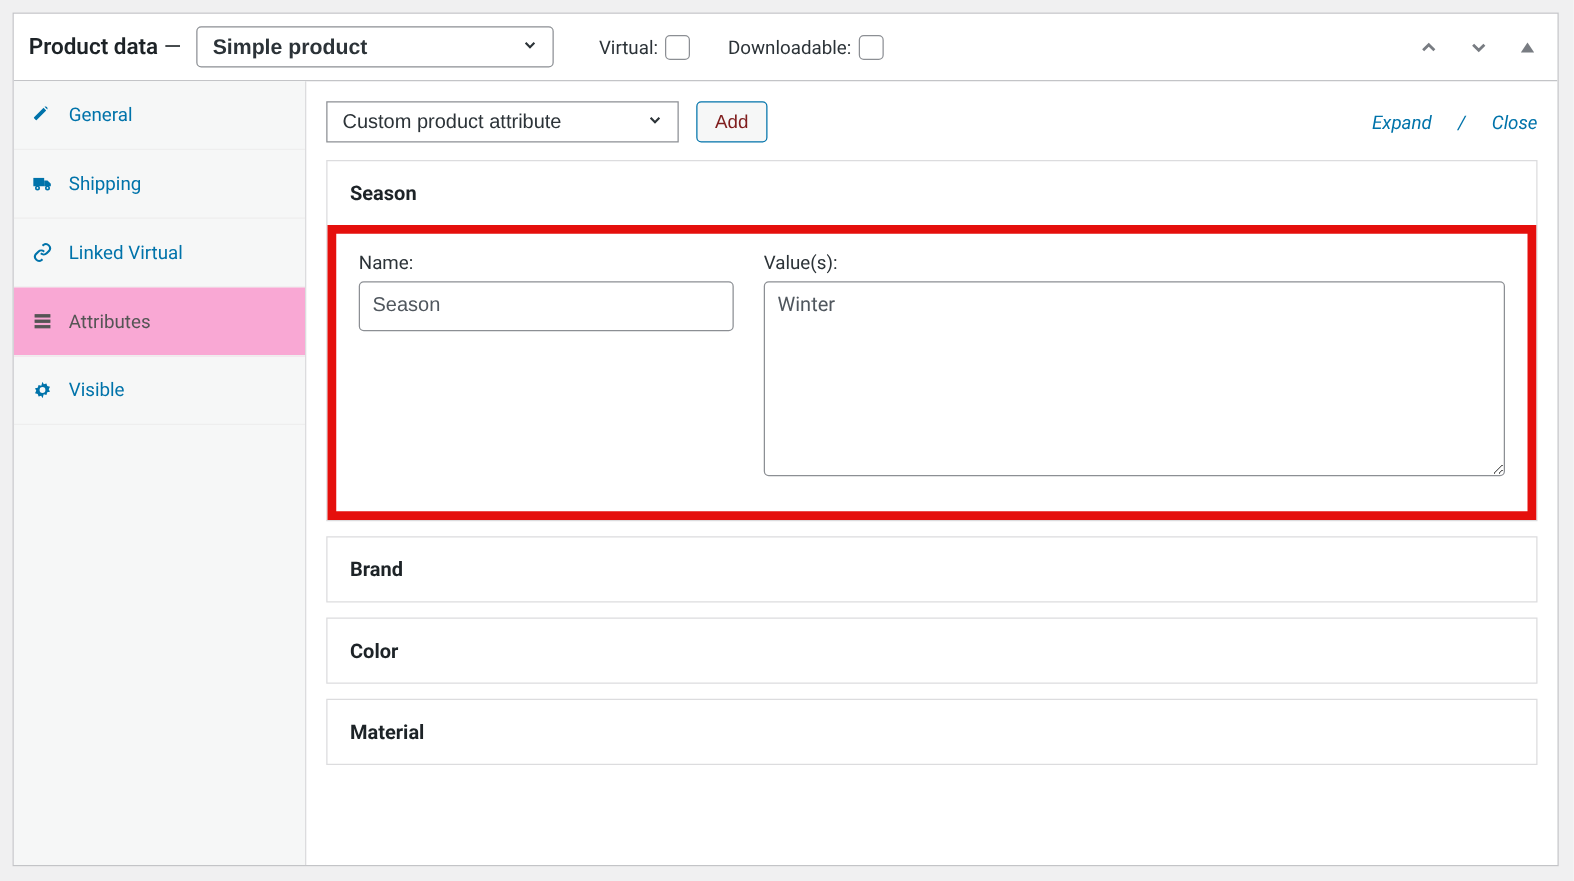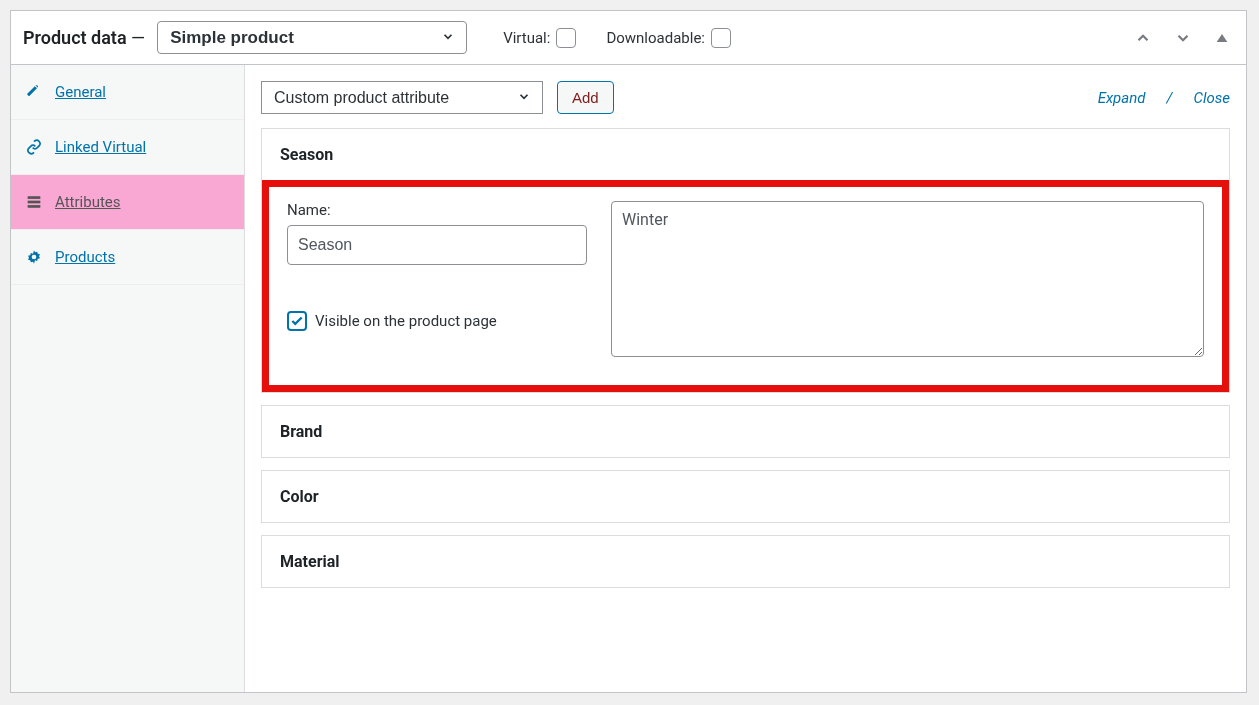--- a/index.html
+++ b/index.html
@@ -34,21 +34,21 @@
     .mdash { font-weight: 400; }
     .product-type-select {
       appearance: none;
       border: 1px solid #8c8f94;
       border-radius: 4px;
       padding: 6px 34px 6px 12px;
       font-size: 17px;
       font-weight: 600;
       color: #2c3338;
       background: #fff;
-      width: 310px;
+      width: 286px;
       position: relative;
     }
     .select-wrap {
       position: relative;
       display: inline-block;
     }
     .select-chevron {
       position: absolute;
       right: 12px;
       top: 50%;
@@ -89,21 +89,20 @@
     }
     .tabs li {
       display: flex;
       align-items: center;
       gap: 12px;
       padding: 18px 14px;
       border-bottom: 1px solid #eee;
       color: #0073aa;
       font-size: 15px;
       cursor: pointer;
-      text-decoration: underline;
     }
     .tabs li.active {
       background: #f9a8d4;
       color: #555;
     }
     .tabs li.active .tab-icon svg { stroke:#555; fill:#555; }
     .tab-icon { width: 18px; display:flex; align-items:center; justify-content:center; }
 
     .panel {
       flex: 1;
@@ -270,20 +269,31 @@
       <li>
         <span class="tab-icon">
           <svg width="16" height="16" viewBox="0 0 24 24" fill="#0073aa">
               <path d="M22 7.5c0 .6-.1 1.2-.3 1.8l-4.5-4.5c.6-.2 1.2-.3 1.8-.3 1.7 0 3 1.3 3 3zm-2.1 3.2L4.7 25.9c-.4.4-1 .4-1.4 0l-2.8-2.8c-.4-.4-.4-1 0-1.4L15.7 6.5l4.2 4.2z" transform="scale(0.75) translate(2 -2)"></path>
             </svg>
         </span>
         <span>General</span>
       </li>
       <li>
         <span class="tab-icon">
+          <svg width="18" height="16" viewBox="0 0 24 24" fill="#0073aa">
+              <rect x="1" y="5" width="13" height="10"></rect>
+              <path d="M14 8h4l4 4v3h-8z"></path>
+              <circle cx="6" cy="17" r="2" fill="#f6f7f7" stroke="#0073aa" stroke-width="2"></circle>
+              <circle cx="18" cy="17" r="2" fill="#f6f7f7" stroke="#0073aa" stroke-width="2"></circle>
+            </svg>
+        </span>
+        <span>Shipping</span>
+      </li>
+      <li>
+        <span class="tab-icon">
           <svg width="16" height="16" viewBox="0 0 24 24" fill="none" stroke="#0073aa" stroke-width="2.5">
               <path d="M10 13a5 5 0 007 0l3-3a5 5 0 00-7-7l-1 1"></path>
               <path d="M14 11a5 5 0 00-7 0l-3 3a5 5 0 007 7l1-1"></path>
             </svg>
         </span>
         <span>Linked Virtual</span>
       </li>
       <li class="active">
         <span class="tab-icon">
           <svg width="16" height="16" viewBox="0 0 24 24" fill="#555">
@@ -295,21 +305,21 @@
         <span>Attributes</span>
       </li>
       <li>
         <span class="tab-icon">
           <svg width="16" height="16" viewBox="0 0 24 24" fill="#0073aa">
               <circle cx="12" cy="12" r="3" fill="#f6f7f7"></circle>
               <path d="M12 2l1.5 3 3.2-.9 1 3.1 3.3.8-1.5 3 1.5 3-3.3.8-1 3.1-3.2-.9L12 22l-1.5-3-3.2.9-1-3.1L3 16l1.5-3L3 10l3.3-.8 1-3.1 3.2.9z"></path>
               <circle cx="12" cy="12" r="3.5" fill="#f6f7f7"></circle>
             </svg>
         </span>
-        <span>Products</span>
+        <span>Visible</span>
       </li>
     </ul>
 
     <div class="panel">
       <div class="panel-toolbar">
         <span class="attr-select-wrap">
           <select class="attr-select">
             <option>Custom product attribute</option>
           </select>
           <span class="select-chevron">
@@ -325,30 +335,23 @@
           <a>Close</a>
         </span>
       </div>
 
       <div class="attr-block">
         <div class="attr-head">Season</div>
         <div class="attr-body">
           <div class="col-left">
             <span class="fld-label">Name:</span>
             <input class="text-input" type="text" value="Season" style="">
-            <label class="visible-row">
-              <span class="chk-checked">
-                <svg width="14" height="14" viewBox="0 0 24 24" fill="none" stroke="#0073aa" stroke-width="4">
-                    <polyline points="4 12 9 17 20 6"></polyline>
-                  </svg>
-              </span>
-              <span>Visible on the product page</span>
-            </label>
           </div>
           <div class="col-right">
+            <span class="fld-label">Value(s):</span>
             <textarea class="values-ta" style="">Winter</textarea>
           </div>
         </div>
       </div>
 
       <div class="attr-collapsed">Brand</div>
       <div class="attr-collapsed">Color</div>
       <div class="attr-collapsed">Material</div>
     </div>
   </div>

